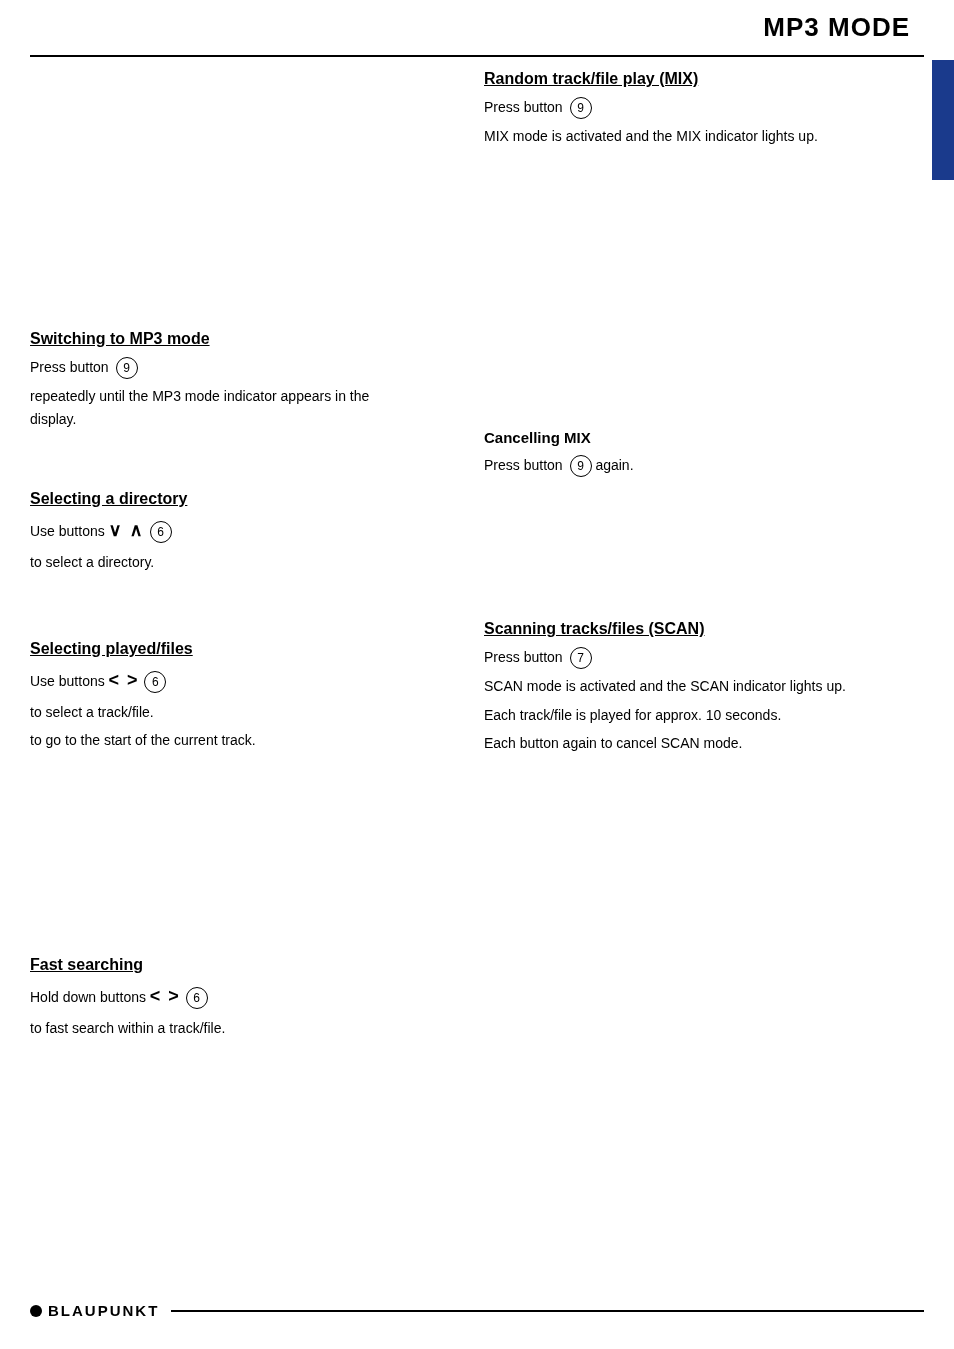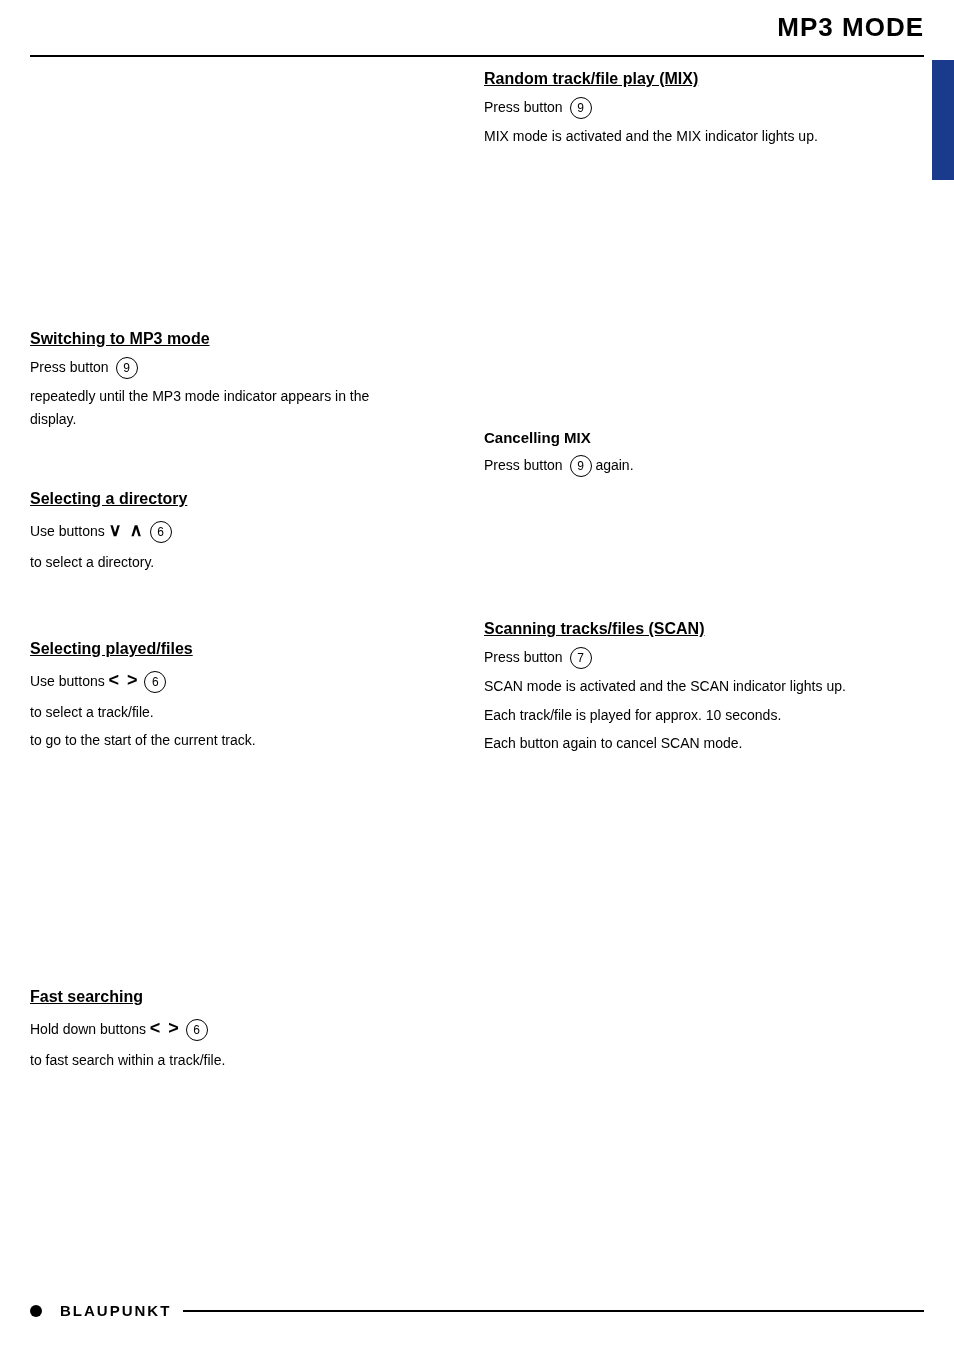--- a/index.html
+++ b/index.html
@@ -44,21 +44,21 @@
       position: absolute;
       bottom: 30px;
       left: 30px;
       right: 30px;
       display: flex;
       align-items: center;
     }
     .blaupunkt-logo {
       display: flex;
       align-items: center;
-      gap: 18px;
+      gap: 6px;
       font-weight: 900;
       font-size: 15px;
       letter-spacing: 2px;
       font-family: Arial, Helvetica, sans-serif;
     }
     .logo-dot {
       width: 12px;
       height: 12px;
       background: #000;
       border-radius: 50%;
@@ -67,21 +67,21 @@
     .bottom-rule {
       flex: 1;
       margin-left: 12px;
       border-top: 2px solid #000;
     }
 
     
     .page-title {
       position: absolute;
       top: 12px;
-      right: 30px;
+      right: 44px;
       font-size: 26px;
       font-weight: 900;
       letter-spacing: 1px;
     }
 
     .section-heading {
       font-size: 16px;
       font-weight: 700;
       text-decoration: underline;
       margin-bottom: 8px;
@@ -132,21 +132,21 @@
     .section-selecting-tracks {
       position: absolute;
       left: 30px;
       top: 640px;
       width: 380px;
     }
 
     .section-fast-searching {
       position: absolute;
       left: 30px;
-      top: 988px;
+      top: 956px;
       width: 380px;
     }
 
     .section-random {
       position: absolute;
       right: 50px;
       top: 70px;
       width: 420px;
     }
 

